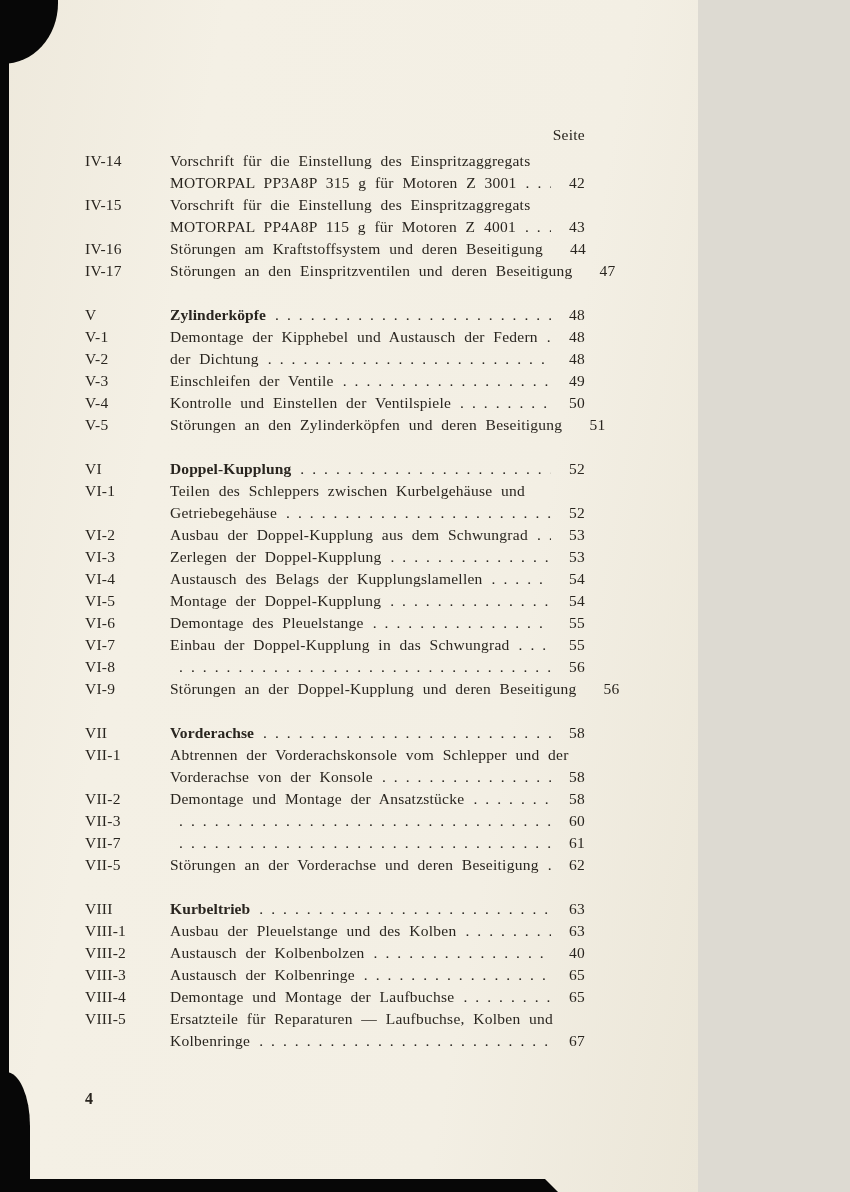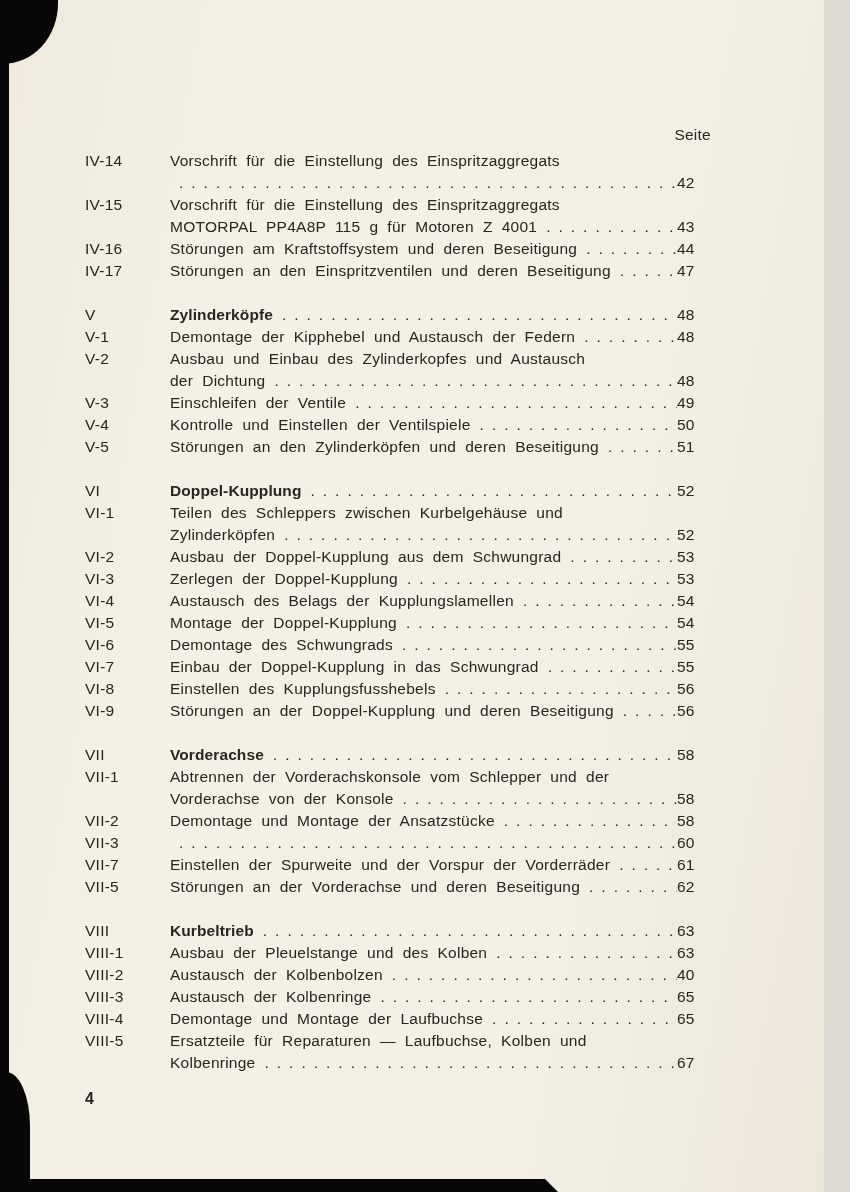--- a/index.html
+++ b/index.html
@@ -3,25 +3,26 @@
 <meta charset="utf-8">
 <style>
   * { margin: 0; padding: 0; box-sizing: border-box; }
   html, body { width: 850px; height: 1192px; }
   body {
     font-family: "Liberation Sans", sans-serif;
     background: #dddad2;
   }
   .page {
     position: relative;
-    width: 824px;
+    width: 698px;
     height: 1192px;
     overflow: hidden;
     background: linear-gradient(100deg, #eee9dc 0%, #f4f0e5 25%, #f3efe4 70%, #ebe6d8 100%);
     color: #29251f;
+    font-family: Liberation Serif, serif;
   }
   
   .scan-left {
     position: absolute; left: 0; top: 0; width: 9px; height: 100%;
     background: #070707;
   }
   .scan-corner {
     position: absolute; left: 0; top: 0; width: 58px; height: 64px;
     background: #070707;
     border-bottom-right-radius: 95% 95%;
@@ -58,21 +59,21 @@
   .line-text { white-space: nowrap; word-spacing: 4.5px; }
   .entry.bold .line-text { font-weight: bold; letter-spacing: 0.1px; }
   .dots {
     flex: 1 1 auto;
     min-width: 0;
     overflow: hidden;
     white-space: nowrap;
     letter-spacing: 8px;
     padding-left: 9px;
   }
-  .page-num { flex: 0 0 34px; }
+  .page-num { flex: 0 0 34px; text-align: right; }
   .page-footer {
     position: absolute;
     left: 85px;
     top: 1090px;
     font-weight: bold;
     font-size: 16px;
   }
 </style>
 </head>
 <body>
@@ -87,20 +88,21 @@
     <div class="seite-row">Seite</div>
     <div id="toc">
         <div class="section">
           <div class="entry">
             <span class="entry-id">IV-14</span>
             <div class="entry-body">
               <div class="entry-line">
                 <span class="line-text">Vorschrift für die Einstellung des Einspritzaggregats</span>
               </div>
               <div class="entry-line last">
+                <span class="line-text">MOTORPAL PP3A8P 315 g für Motoren Z 3001</span>
                 <span class="dots">..........................................................................................</span>
                 <span class="page-num">42</span>
               </div>
             </div>
           </div>
           <div class="entry">
             <span class="entry-id">IV-15</span>
             <div class="entry-body">
               <div class="entry-line">
                 <span class="line-text">Vorschrift für die Einstellung des Einspritzaggregats</span>
@@ -150,23 +152,20 @@
               <div class="entry-line last">
                 <span class="line-text">Demontage der Kipphebel und Austausch der Federn</span>
                 <span class="dots">..........................................................................................</span>
                 <span class="page-num">48</span>
               </div>
             </div>
           </div>
           <div class="entry">
             <span class="entry-id">V-2</span>
             <div class="entry-body">
-              <div class="entry-line">
-                <span class="line-text">Ausbau und Einbau des Zylinderkopfes und Austausch</span>
-              </div>
               <div class="entry-line last">
                 <span class="line-text">der Dichtung</span>
                 <span class="dots">..........................................................................................</span>
                 <span class="page-num">48</span>
               </div>
             </div>
           </div>
           <div class="entry">
             <span class="entry-id">V-3</span>
             <div class="entry-body">
@@ -209,21 +208,21 @@
               </div>
             </div>
           </div>
           <div class="entry">
             <span class="entry-id">VI-1</span>
             <div class="entry-body">
               <div class="entry-line">
                 <span class="line-text">Teilen des Schleppers zwischen Kurbelgehäuse und</span>
               </div>
               <div class="entry-line last">
-                <span class="line-text">Zylinderköpfen</span>
+                <span class="line-text">Getriebegehäuse</span>
                 <span class="dots">..........................................................................................</span>
                 <span class="page-num">52</span>
               </div>
             </div>
           </div>
           <div class="entry">
             <span class="entry-id">VI-2</span>
             <div class="entry-body">
               <div class="entry-line last">
                 <span class="line-text">Ausbau der Doppel-Kupplung aus dem Schwungrad</span>
@@ -259,41 +258,40 @@
                 <span class="line-text">Montage der Doppel-Kupplung</span>
                 <span class="dots">..........................................................................................</span>
                 <span class="page-num">54</span>
               </div>
             </div>
           </div>
           <div class="entry">
             <span class="entry-id">VI-6</span>
             <div class="entry-body">
               <div class="entry-line last">
-                <span class="line-text">Demontage des Schwungrads</span>
+                <span class="line-text">Demontage des Pleuelstange</span>
                 <span class="dots">..........................................................................................</span>
                 <span class="page-num">55</span>
               </div>
             </div>
           </div>
           <div class="entry">
             <span class="entry-id">VI-7</span>
             <div class="entry-body">
               <div class="entry-line last">
                 <span class="line-text">Einbau der Doppel-Kupplung in das Schwungrad</span>
                 <span class="dots">..........................................................................................</span>
                 <span class="page-num">55</span>
               </div>
             </div>
           </div>
           <div class="entry">
             <span class="entry-id">VI-8</span>
             <div class="entry-body">
               <div class="entry-line last">
-                <span class="line-text">Einstellen des Kupplungsfusshebels</span>
                 <span class="dots">..........................................................................................</span>
                 <span class="page-num">56</span>
               </div>
             </div>
           </div>
           <div class="entry">
             <span class="entry-id">VI-9</span>
             <div class="entry-body">
               <div class="entry-line last">
                 <span class="line-text">Störungen an der Doppel-Kupplung und deren Beseitigung</span>
@@ -343,21 +341,20 @@
               <div class="entry-line last">
                 <span class="dots">..........................................................................................</span>
                 <span class="page-num">60</span>
               </div>
             </div>
           </div>
           <div class="entry">
             <span class="entry-id">VII-7</span>
             <div class="entry-body">
               <div class="entry-line last">
-                <span class="line-text">Einstellen der Spurweite und der Vorspur der Vorderräder</span>
                 <span class="dots">..........................................................................................</span>
                 <span class="page-num">61</span>
               </div>
             </div>
           </div>
           <div class="entry">
             <span class="entry-id">VII-5</span>
             <div class="entry-body">
               <div class="entry-line last">
                 <span class="line-text">Störungen an der Vorderachse und deren Beseitigung</span>

